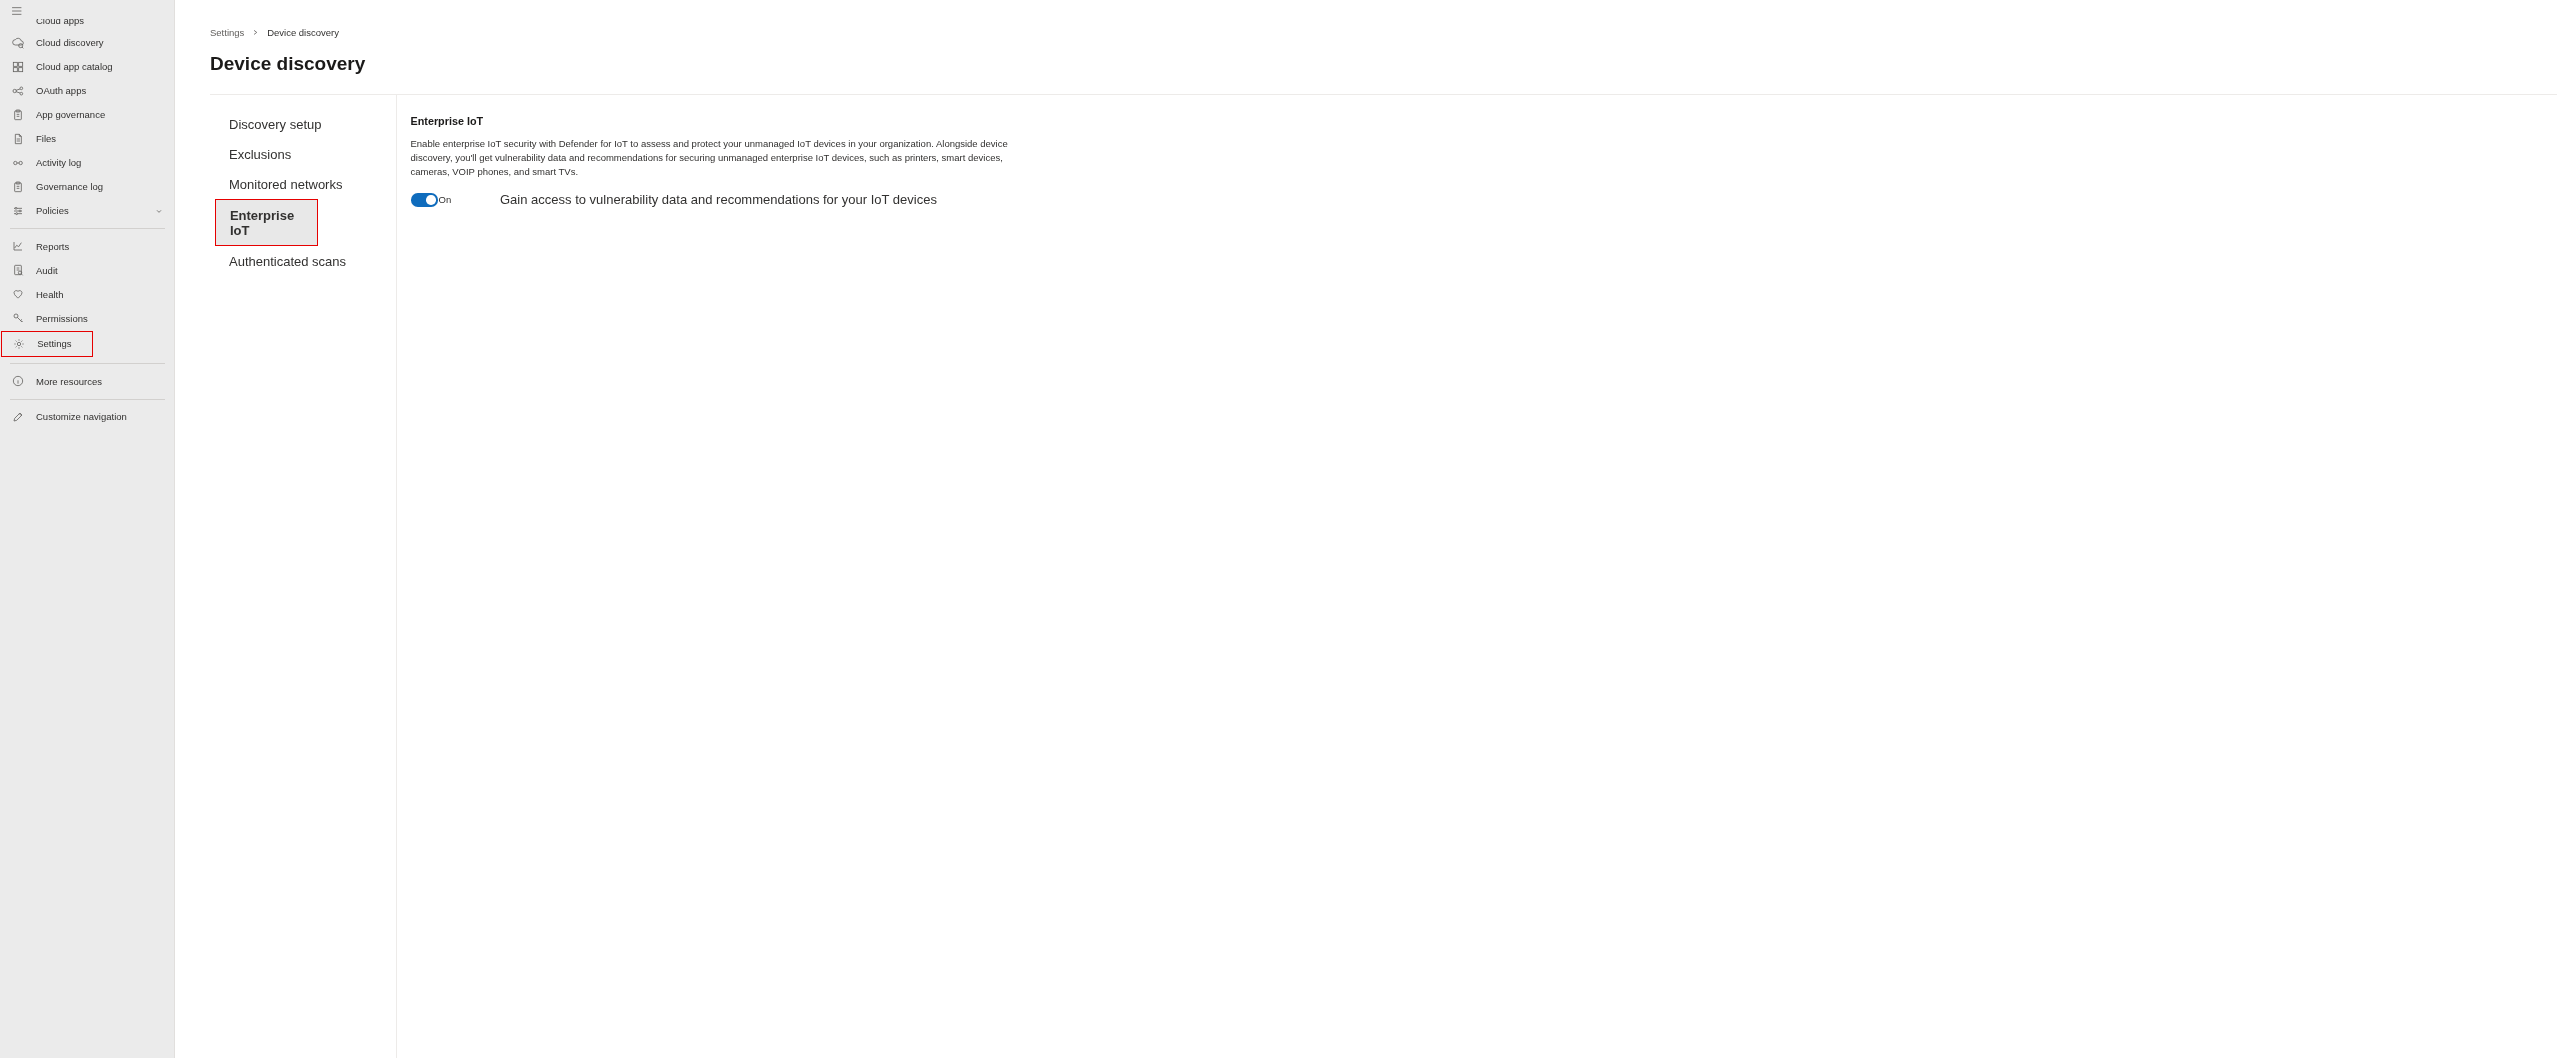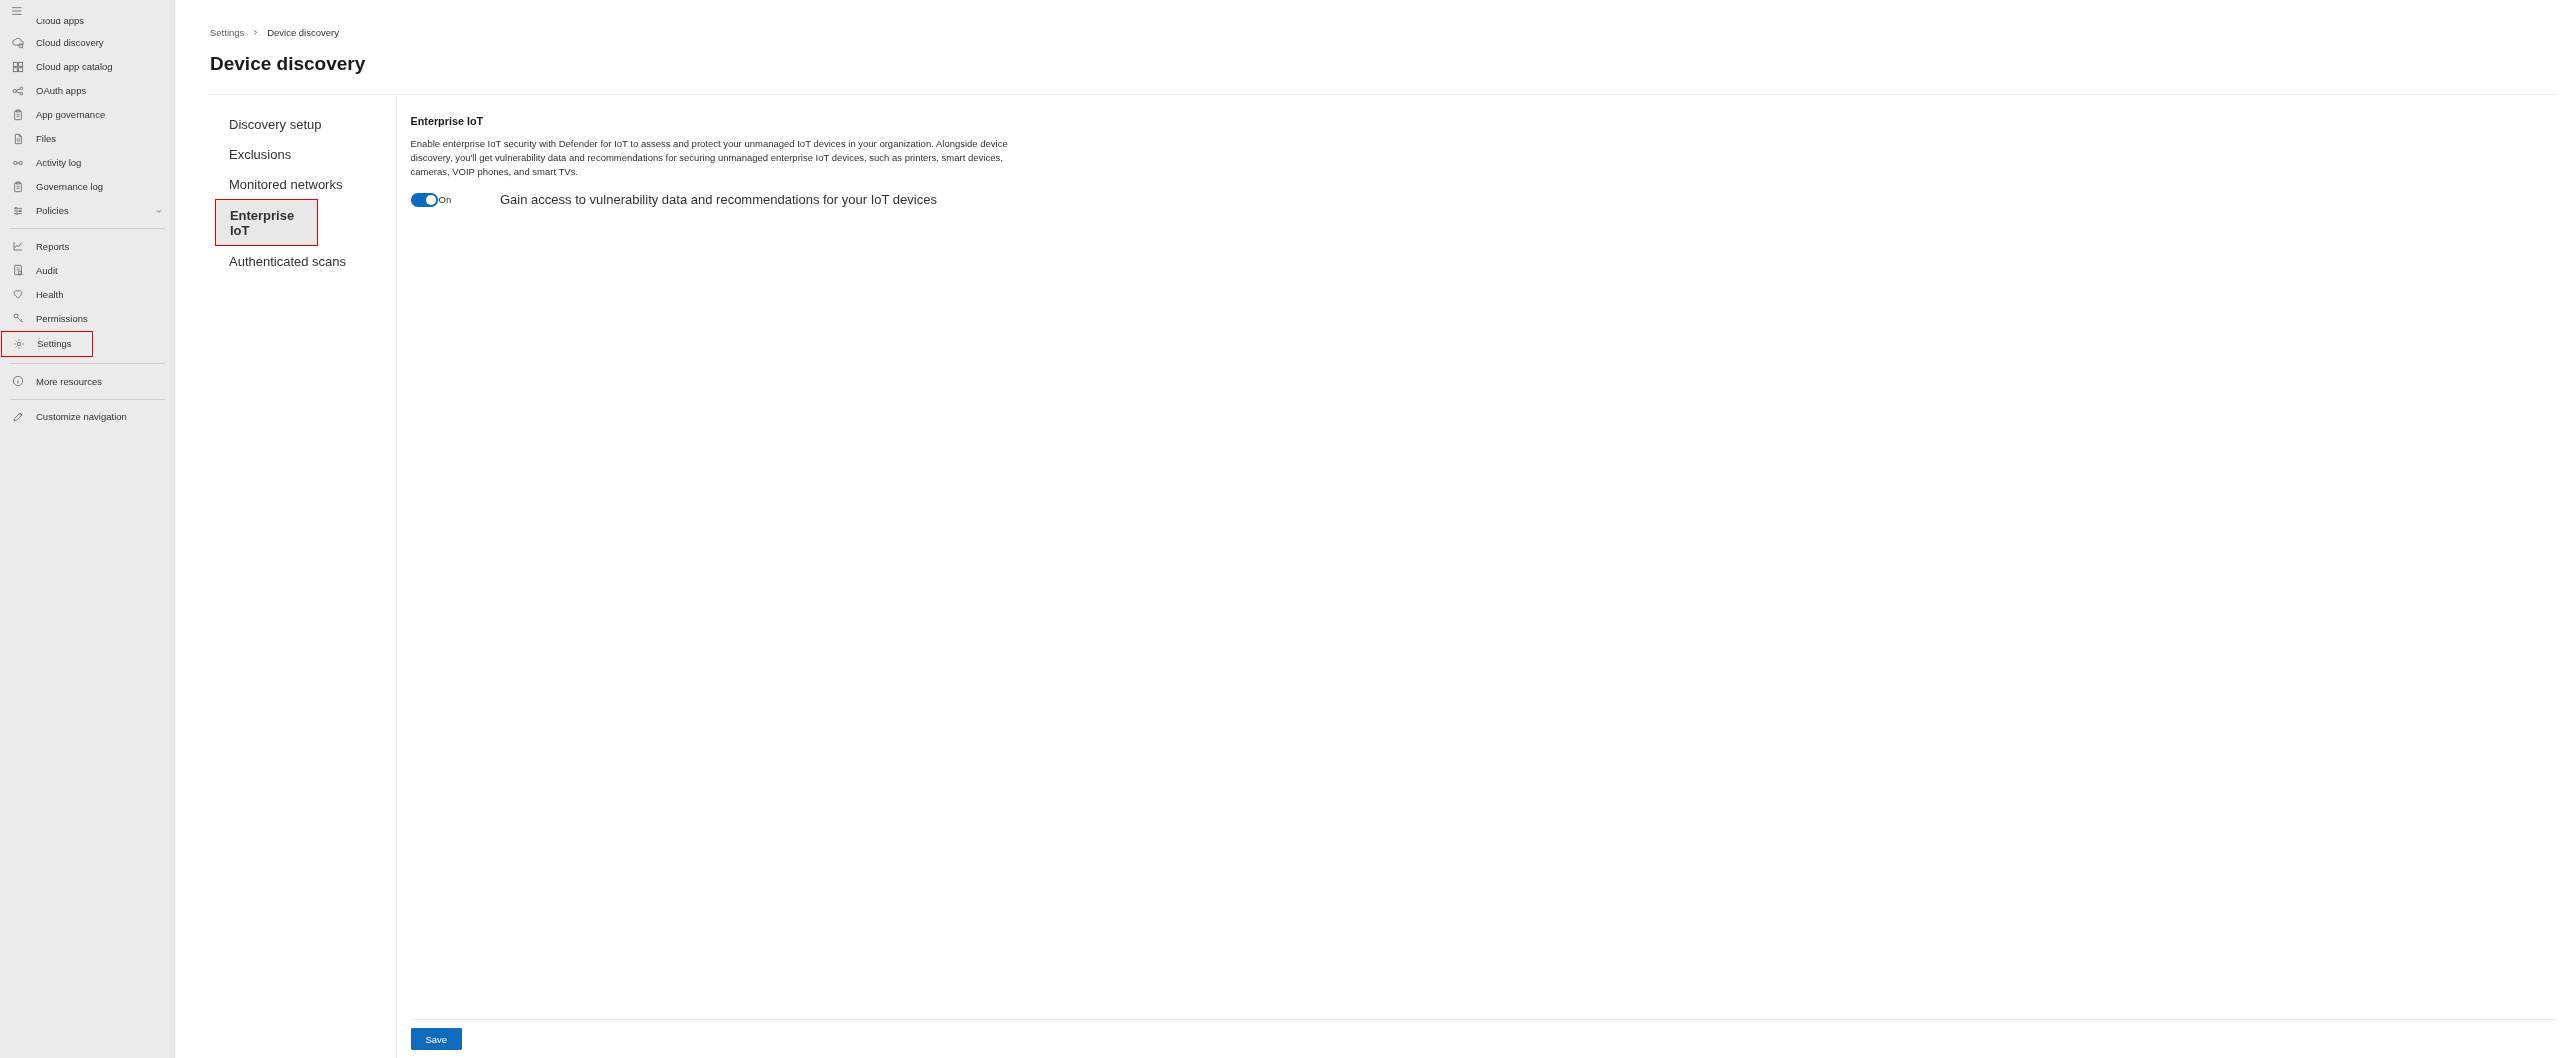--- a/index.html
+++ b/index.html
@@ -411,21 +411,18 @@
         <div class="section-desc">Enable enterprise IoT security with Defender for IoT to assess and protect your unmanaged IoT devices in your organization. Alongside device discovery, you'll get vulnerability data and recommendations for securing unmanaged enterprise IoT devices, such as printers, smart devices, cameras, VOIP phones, and smart TVs.</div>
 
         <div class="toggle-row">
           <div class="toggle">
             <div class="knob"></div>
           </div>
           <span class="toggle-label">On</span>
           <span class="toggle-desc">Gain access to vulnerability data and recommendations for your IoT devices</span>
         </div>
 
-        <div class="save-bar">
-          <button class="save-button">Save</button>
-        </div>
       </div>
 
     </div>
   </main>
 </div>
 
 
 </body></html>

